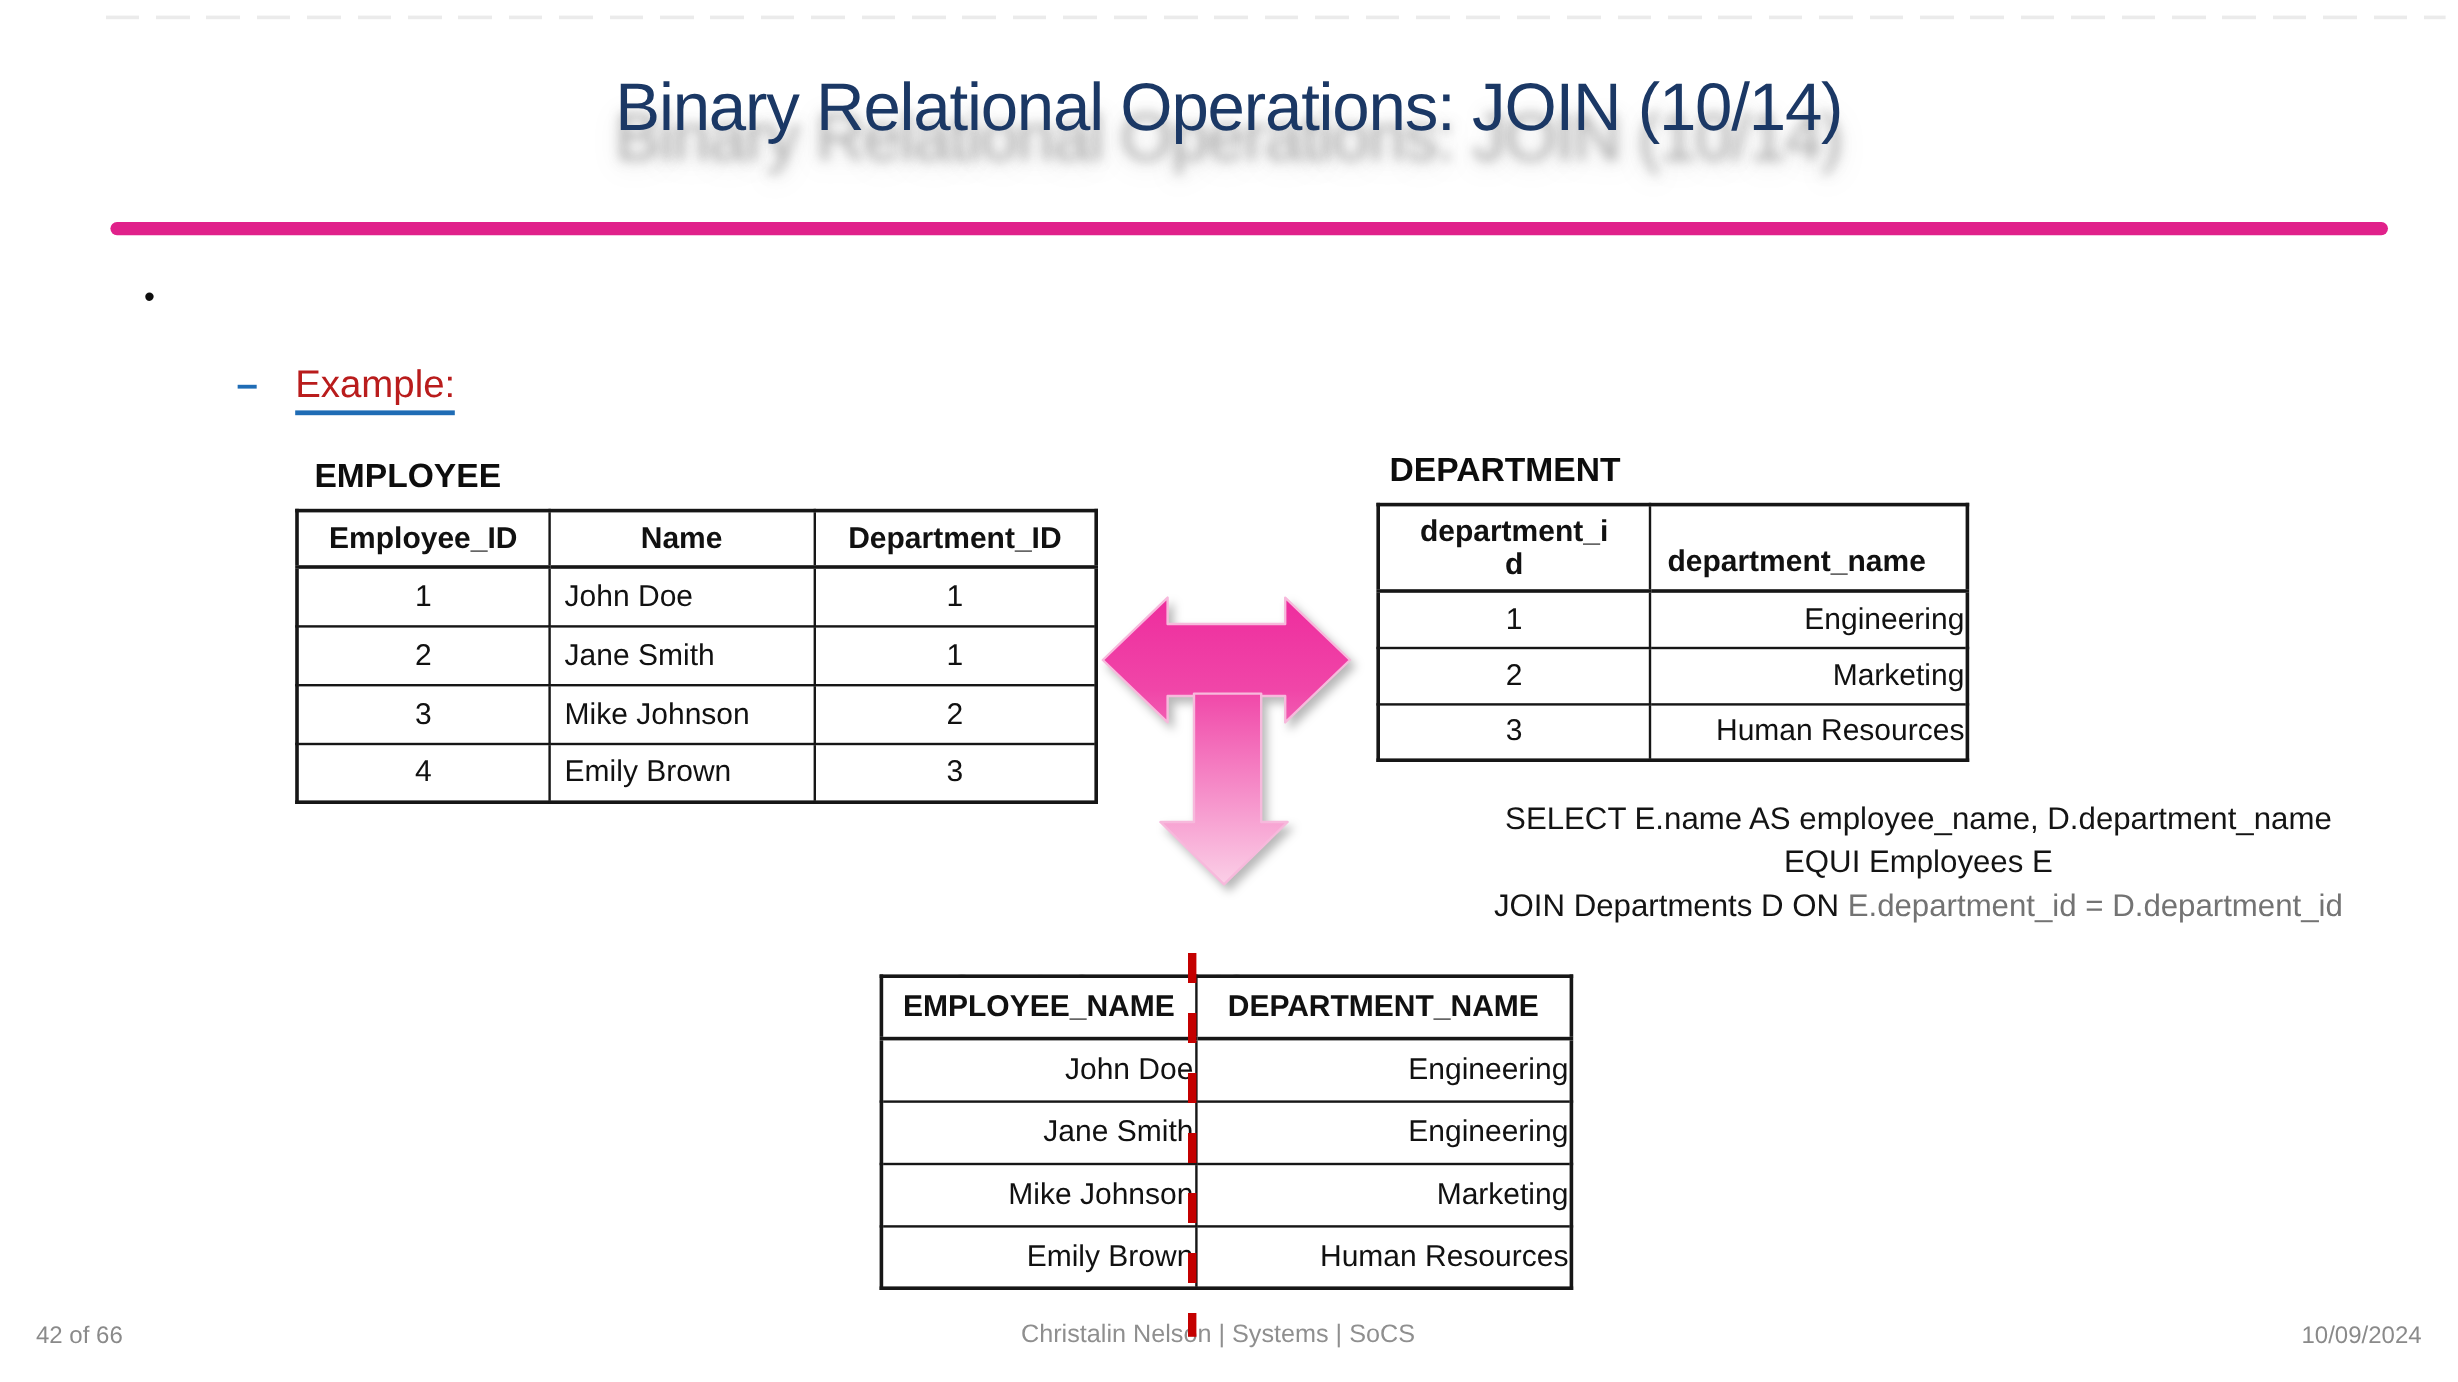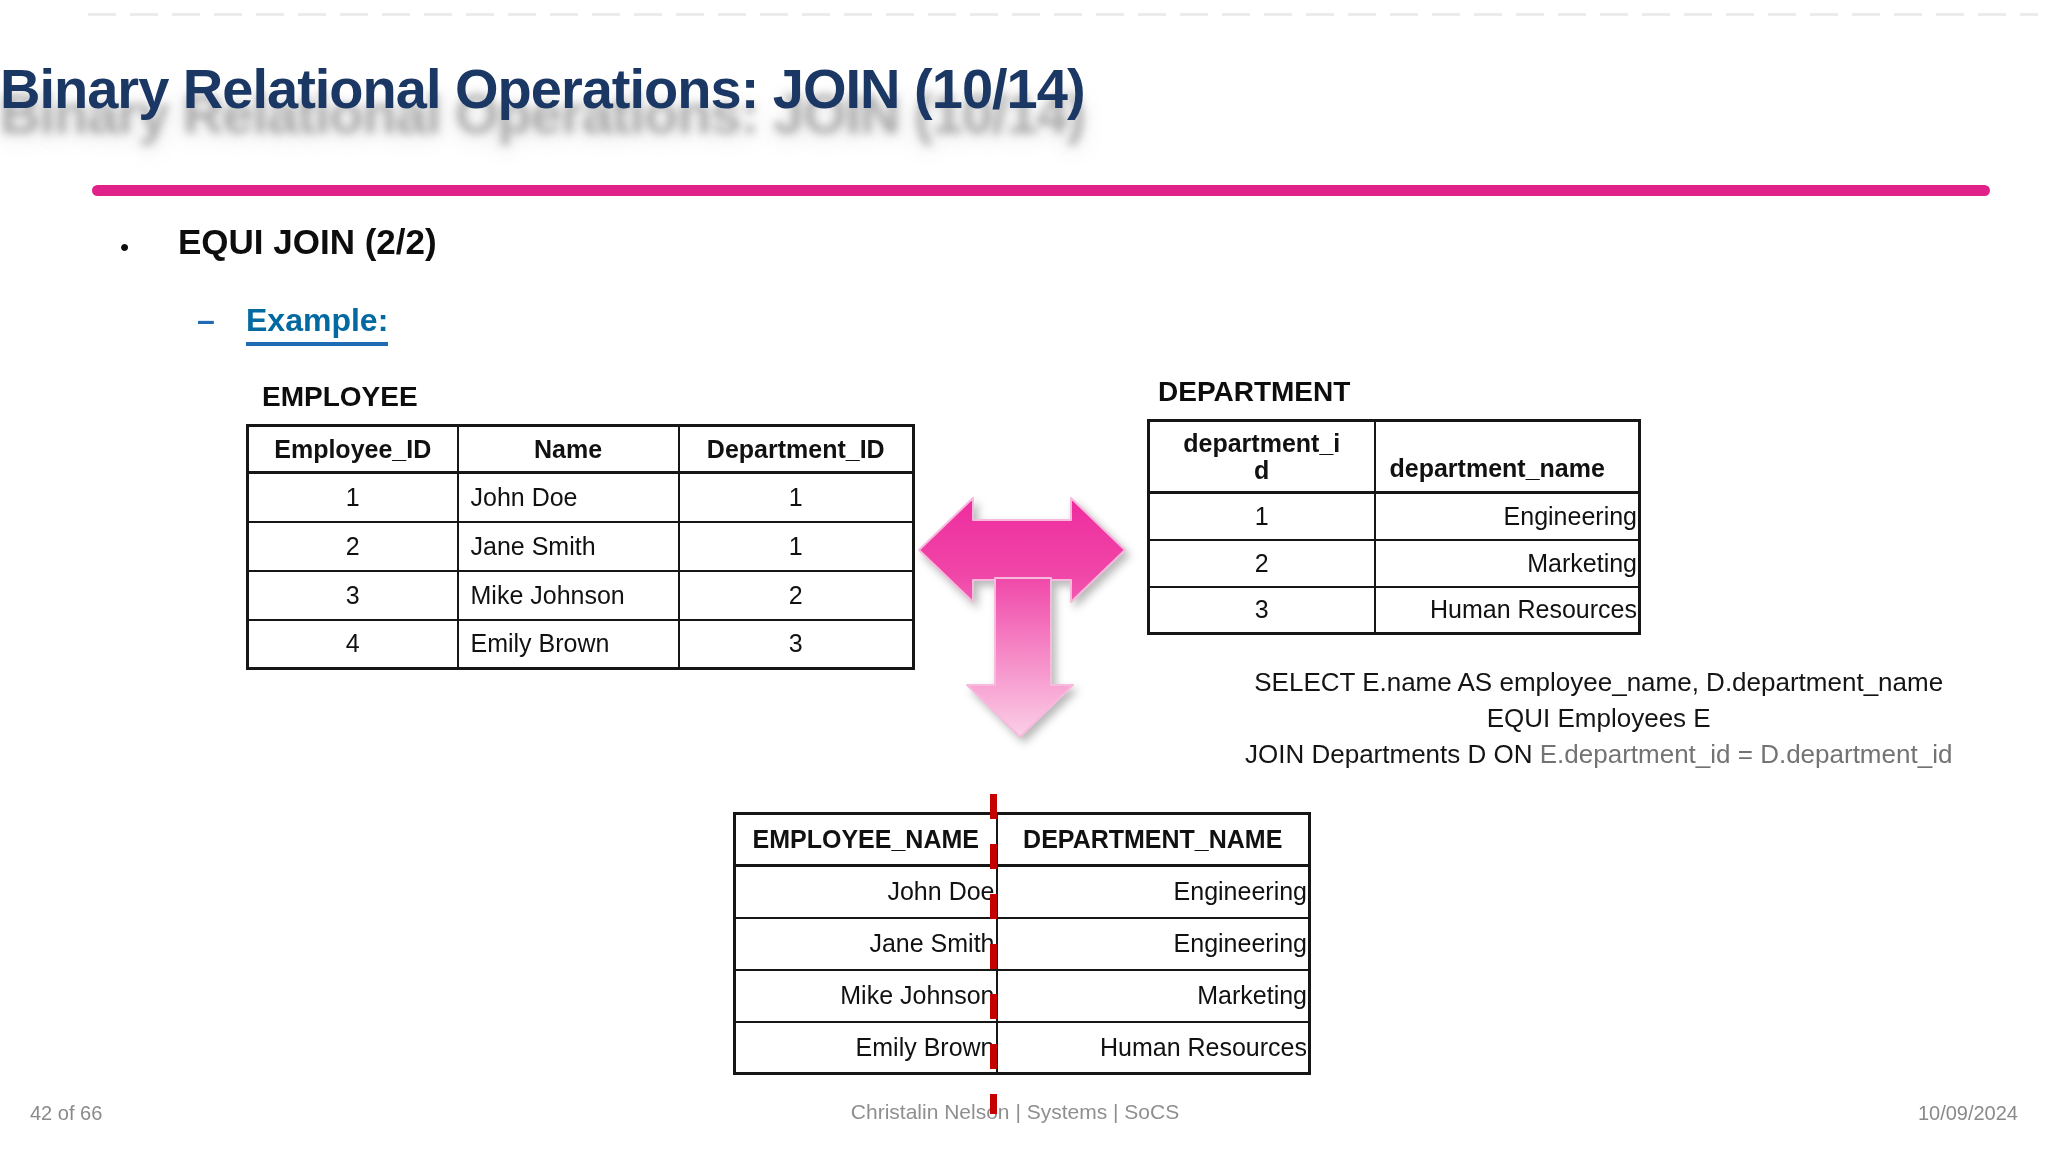--- a/index.html
+++ b/index.html
@@ -6,33 +6,33 @@
   .slide{
     position:relative; width:2048px; height:1152px; overflow:hidden;
     background:#ffffff; font-family:"Liberation Sans","DejaVu Sans",sans-serif; color:#111;
   }
   
   .top-dash{
     position:absolute; left:88px; top:13px; width:1950px; height:3px;
     background:repeating-linear-gradient(to right,#ebebeb 0 28px,transparent 28px 42px);
   }
   .title{
-    position:absolute; left:0; right:0; top:56px; 
-    font-size:56px; font-weight:bold; color:#1b3865; letter-spacing:-1px;
+    position:absolute; left:0; right:0; top:56px; text-align:center;
+    font-size:56px; font-weight:normal; color:#1b3865; letter-spacing:-1px;
     text-shadow:0 25px 9px rgba(104,104,104,.50), 0 29px 20px rgba(130,130,130,.25);
   }
   .rule{
     position:absolute; left:92px; top:185px; width:1898px; height:11px;
     background:#e0218a; border-radius:6px;
   }
   .bullet-dot{position:absolute; left:120px; top:232px; font-size:26px; color:#0d0d0d;}
   .bullet-text{position:absolute; left:178px; top:222px; font-size:35px; font-weight:bold; color:#0d0d0d;}
   .sub-dash{position:absolute; left:197px; top:302px; font-size:32px; font-weight:bold; color:#1f6cb5;}
   .sub-text{
-    position:absolute; left:246px; top:302px; font-size:32px; font-weight:bold; color:#0369a1;
+    position:absolute; left:246px; top:302px; font-size:32px; font-weight:normal; color:#b91c1c;
     border-bottom:4px solid #1f6cb5; padding-bottom:3px;text-align:center;
   }
   .tbl-label{position:absolute; font-size:28px; font-weight:bold; color:#0d0d0d;}
   .emp-label{left:262px; top:381px;}
   .dept-label{left:1158px; top:376px;}
   .res-label{left:753px; top:770px;margin-top:37px;}
 
   .tbl{position:absolute; border-collapse:collapse; table-layout:fixed; background:#fff; border:3px solid #161616;}
   .tbl th,.tbl td{border:2px solid #161616; overflow:hidden; white-space:nowrap;}
   .tbl thead th{border-bottom:3px solid #161616; font-size:25px; font-weight:bold; text-align:center;}
@@ -77,21 +77,20 @@
 <body>
 
 <div class="slide">
 
   <div class="top-dash"></div>
 
   <div class="title">Binary Relational Operations: JOIN (10/14)</div>
   <div class="rule"></div>
 
   <div class="bullet-dot">•</div>
-  <div class="bullet-text">EQUI JOIN (2/2)</div>
 
   <div class="sub-dash">–</div>
   <div class="sub-text">Example:</div>
 
   <div class="tbl-label emp-label">EMPLOYEE</div>
   <table class="tbl emp">
     <colgroup>
         <col class="c1">
         <col class="c2">
         <col class="c3">

